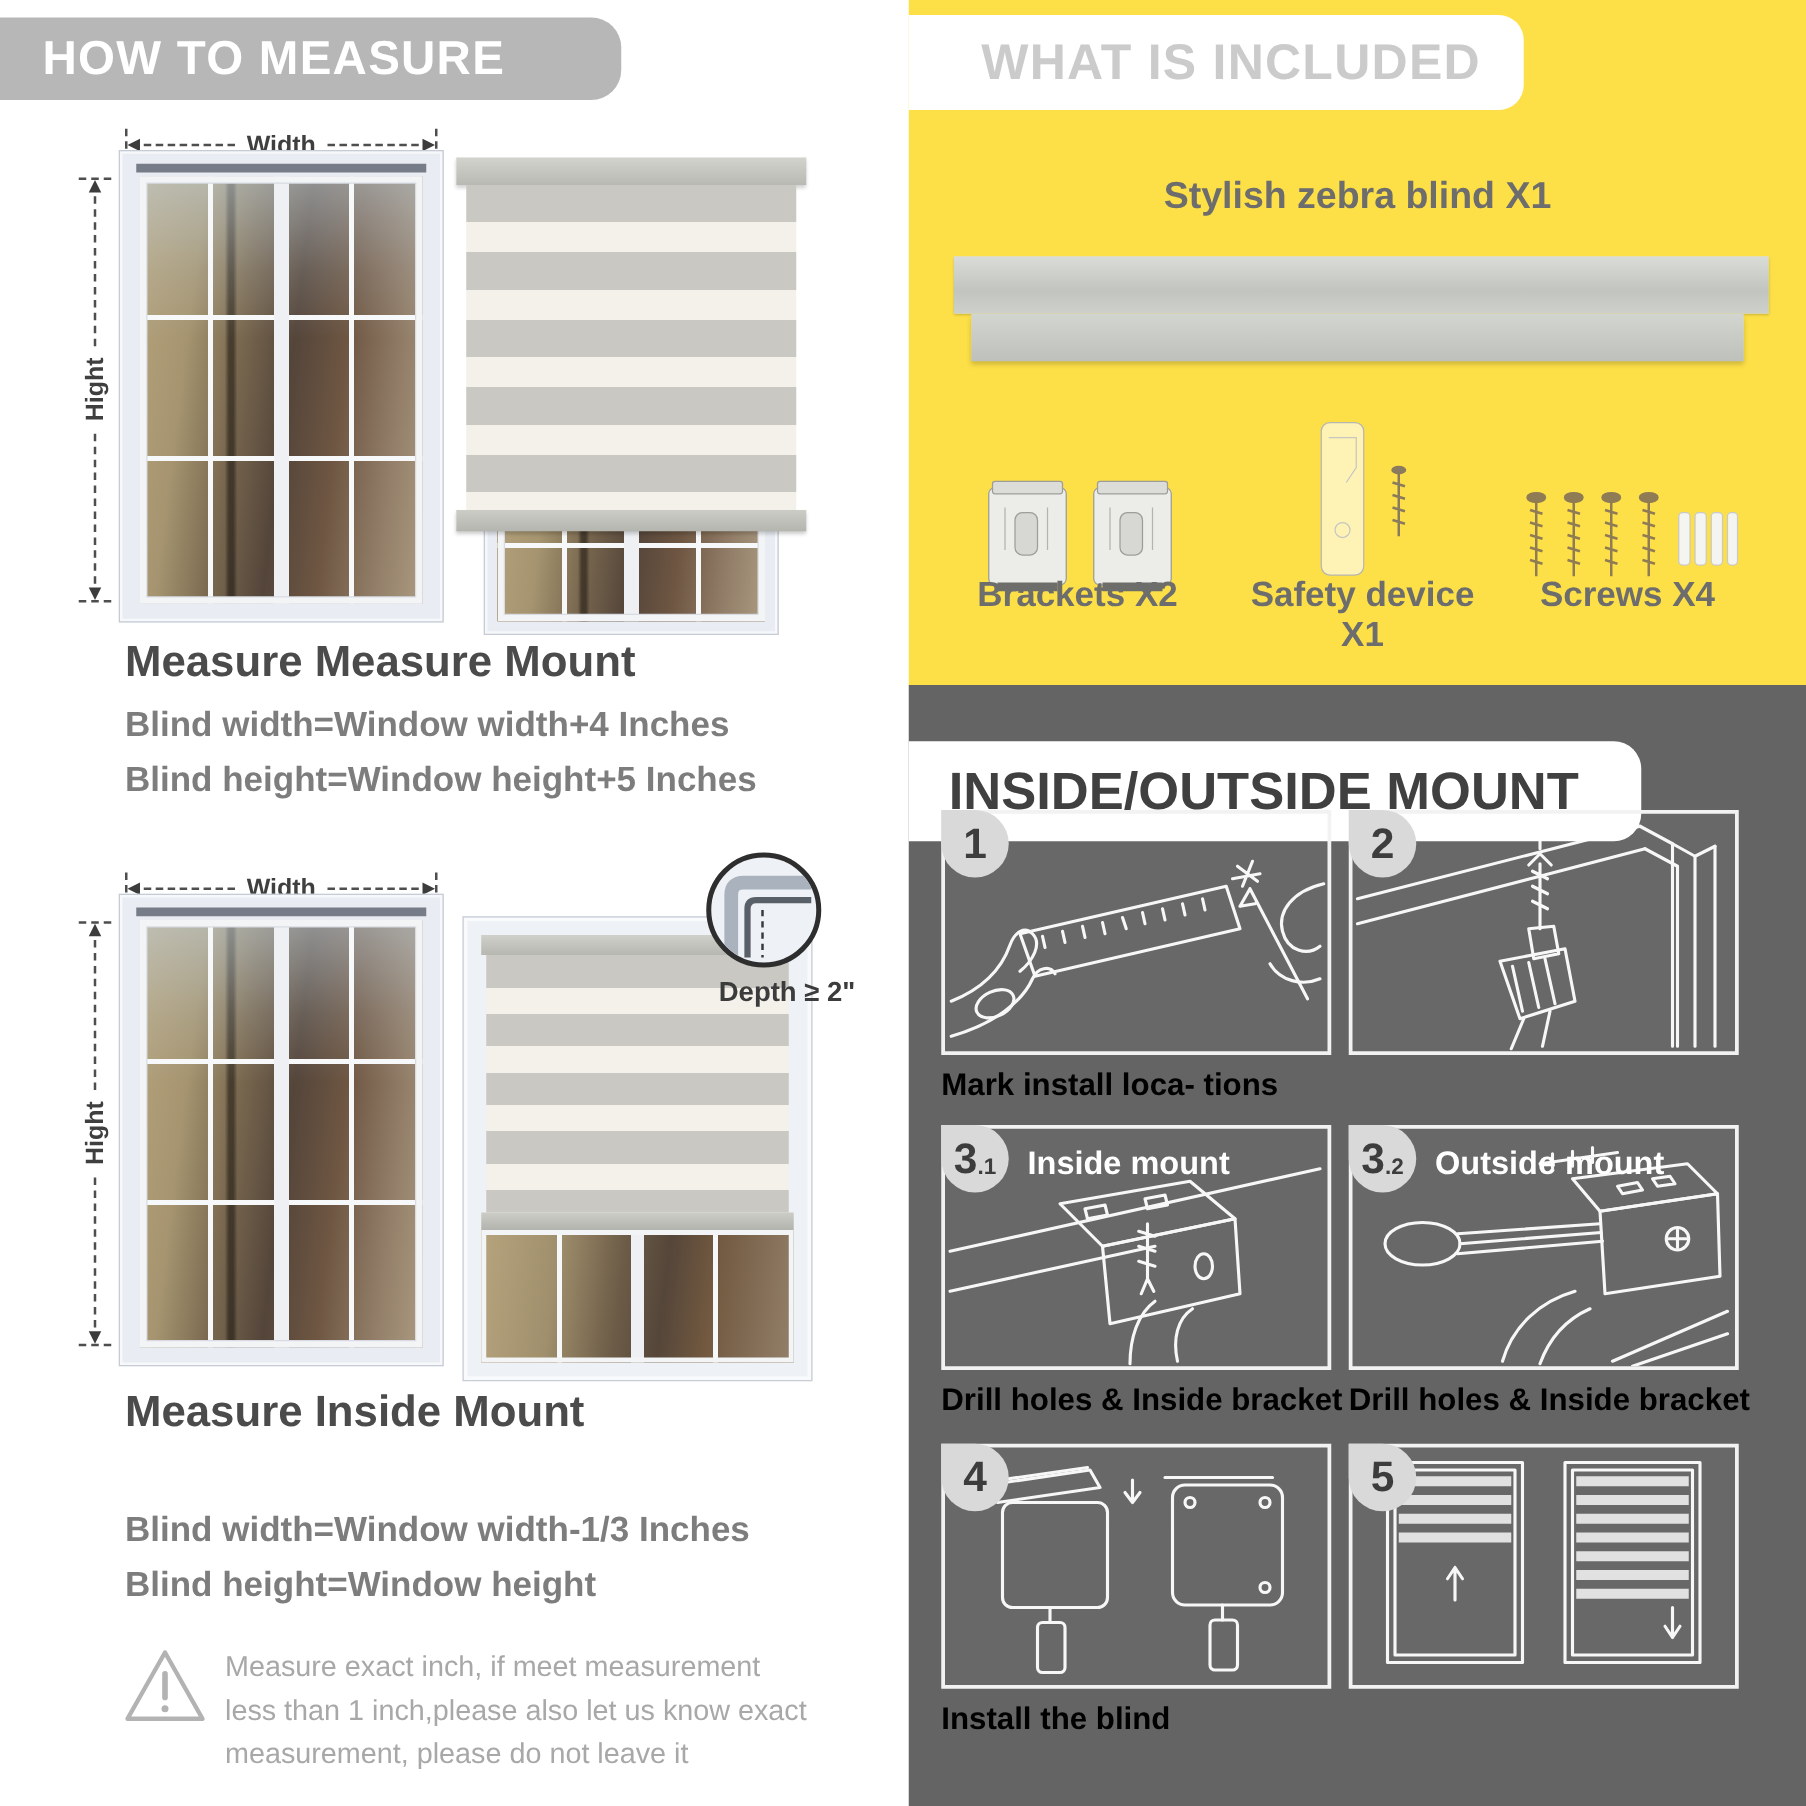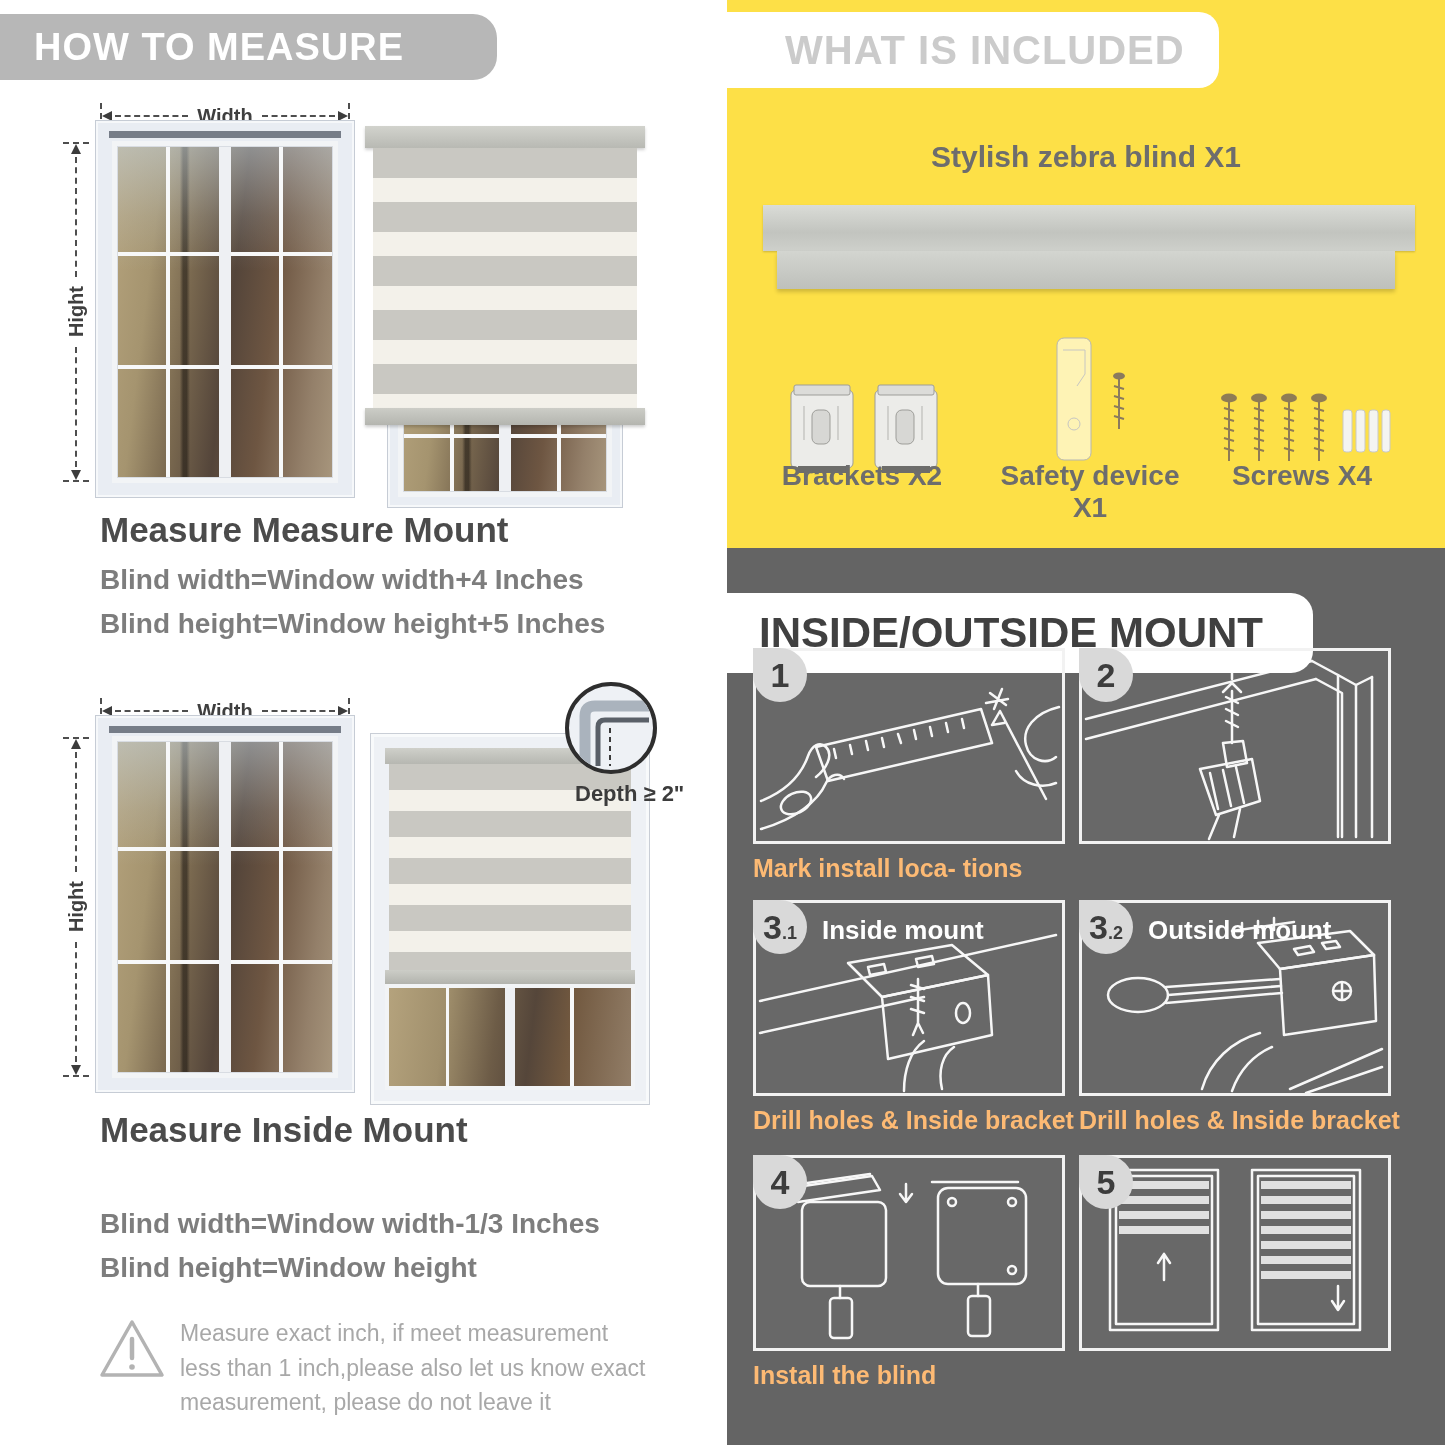--- a/index.html
+++ b/index.html
@@ -97,21 +97,21 @@
     display:flex; align-items:center; padding-left:32px;margin-top:36px; }
 
   .panel { position:absolute; width:312px; height:196px; border:3px solid #f2f2f2; background:rgba(255,255,255,.03); }
   .panel svg { position:absolute; inset:0; width:100%; height:100%; }
   .badge { position:absolute; top:-3px; left:-3px; width:54px; height:54px; background:#d9d9d9;
     border-radius:0 50% 50% 50%; display:flex; align-items:center; justify-content:center;
     color:#3d3d3d; font-weight:bold; z-index:2; }
   .badge .n { font-size:34px; }
   .badge .s { font-size:18px; margin-top:12px; }
   .panel-label { position:absolute; top:12px; left:66px; color:#fff; font-weight:bold; font-size:26px; z-index:2; }
-  .caption { position:absolute; width:330px; color:#fdba74; font-weight:bold; font-size:25px; }
+  .caption { position:absolute; width:330px; color:#000000; font-weight:bold; font-size:25px; }
 
   .sketch { stroke:#fff; fill:none; stroke-width:2.5; stroke-linecap:round; stroke-linejoin:round; opacity:.95; }
   .band { fill:#fff; stroke:none; opacity:.8; }
 </style>
 </head>
 <body>
 
 <div id="canvas">
 
   <div id="left-col">

